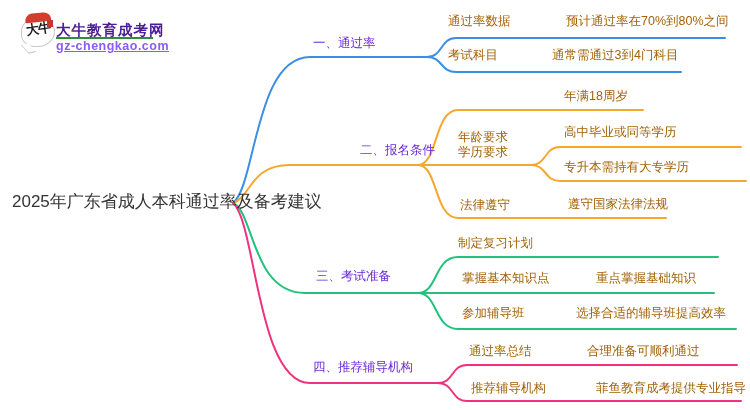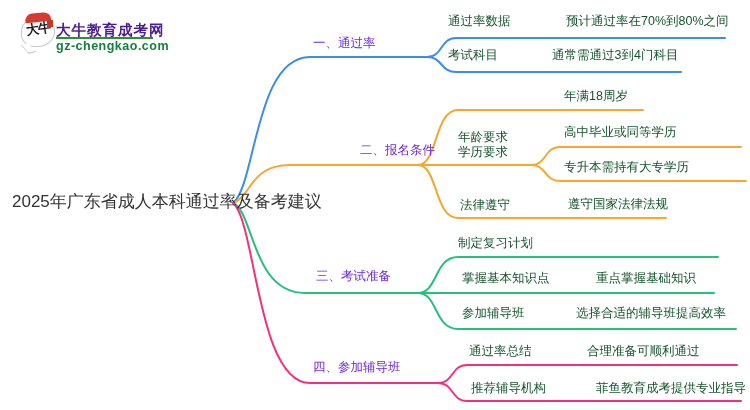--- a/index.html
+++ b/index.html
@@ -29,41 +29,41 @@
     letter-spacing:-1px;line-height:13px;
   }
   .seal{position:absolute;right:3px;top:7px;width:6px;height:7px;background:#c0392b;}
   .logo-title{position:absolute;left:56px;top:21px;font-size:14.5px;font-weight:bold;letter-spacing:1px;}
   .logo-divider{position:absolute;left:56px;top:37px;width:97px;height:2px;}
   .logo-url{position:absolute;left:56px;top:39px;font-size:12.5px;font-weight:bold;letter-spacing:.5px;}
   
   svg.wires{position:absolute;left:0;top:0;}
   .node{
     position:absolute;transform:translateY(-50%);white-space:nowrap;
-    font-size:12.5px;color:#14532d;line-height:16px;
+    font-size:12.5px;color:#a16207;line-height:16px;
   }
   .root-node{font-size:17px;color:#333;}
   .topic{color:#6d28d9;}
 </style>
 </head>
 <body>
 
 <div class="stage">
 
   <div class="logo">
     <div class="logo-icon">
       <div class="bubble"></div>
       <div class="bubble-tail"></div>
       <div class="red-cap" title="大牛"></div>
       <div class="daniu-chars">大牛</div>
       <div class="seal"></div>
     </div>
     <div class="logo-title" style="color:#4c1d95;">大牛教育成考网</div>
     <div class="logo-divider" style="background:#2E8C3A;"></div>
-    <div class="logo-url" style="color:#15803d;">gz-chengkao.com</div>
+    <div class="logo-url" style="color:#8b5cf6;text-decoration:underline;">gz-chengkao.com</div>
   </div>
 
   <svg class="wires" width="750" height="410" viewBox="0 0 750 410">
     <g fill="none" stroke-width="2" stroke-linecap="round">
 
       <path d="M233 203 C256 185 255 57 310 57 L427 57" stroke="#3C8EE5"></path>
       <path d="M427 57 C443 57 440 38 456 38 L725 38" stroke="#3C8EE5"></path>
       <path d="M427 57 C443 57 440 72 456 72 L681 72" stroke="#3C8EE5"></path>
 
       <path d="M233 203 C252 196 250 165 290 165 L418 165" stroke="#F5A72E"></path>
@@ -101,19 +101,19 @@
   <div class="node" style="left:460px;top:205px;">法律遵守</div>
   <div class="node" style="left:568px;top:204px;">遵守国家法律法规</div>
 
   <div class="node topic" style="left:316px;top:276px;">三、考试准备</div>
   <div class="node" style="left:458px;top:243px;">制定复习计划</div>
   <div class="node" style="left:462px;top:278px;">掌握基本知识点</div>
   <div class="node" style="left:596px;top:278px;">重点掌握基础知识</div>
   <div class="node" style="left:462px;top:313px;">参加辅导班</div>
   <div class="node" style="left:576px;top:313px;">选择合适的辅导班提高效率</div>
 
-  <div class="node topic" style="left:313px;top:367px;">四、参加辅导班</div>
+  <div class="node topic" style="left:313px;top:367px;">四、推荐辅导机构</div>
   <div class="node" style="left:469px;top:351px;">通过率总结</div>
   <div class="node" style="left:587px;top:351px;">合理准备可顺利通过</div>
   <div class="node" style="left:471px;top:388px;">推荐辅导机构</div>
   <div class="node" style="left:596px;top:388px;">菲鱼教育成考提供专业指导</div>
 
 </div>
 
 </body></html>

